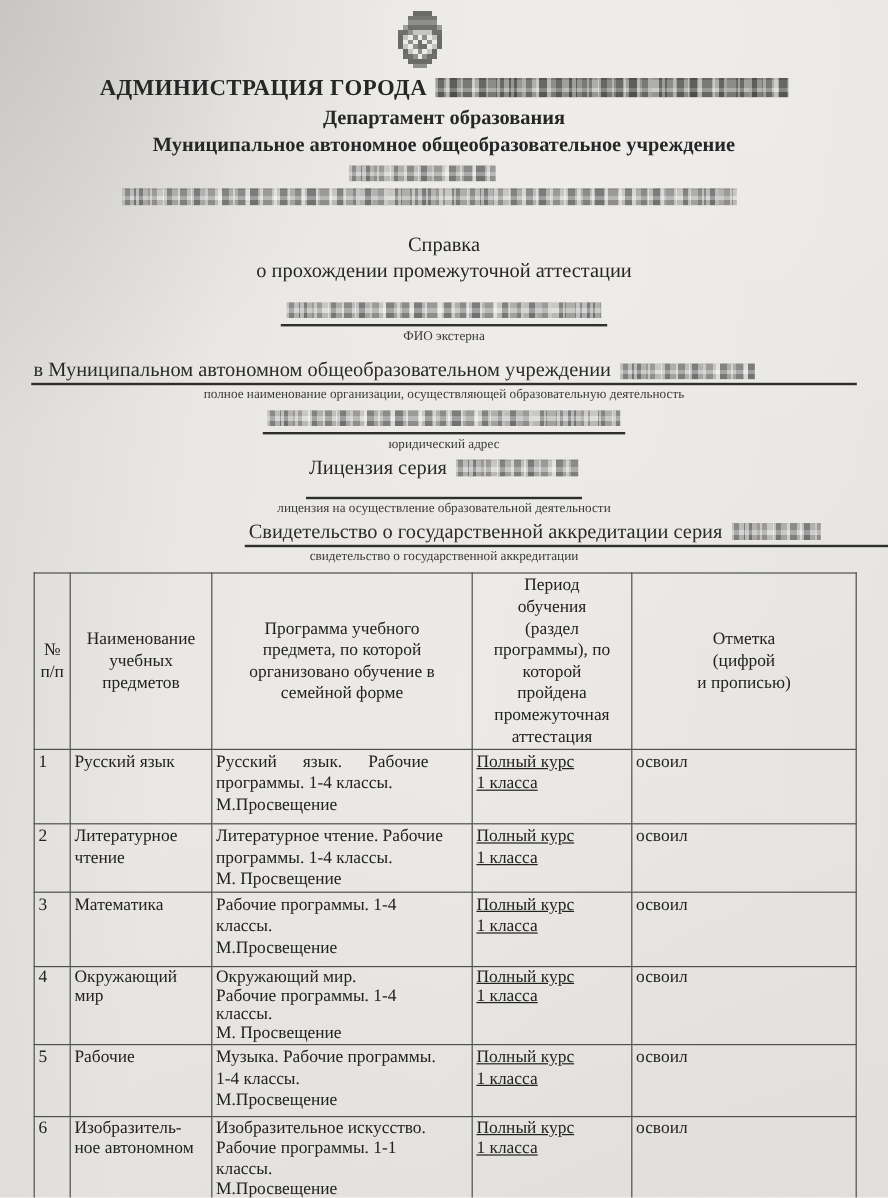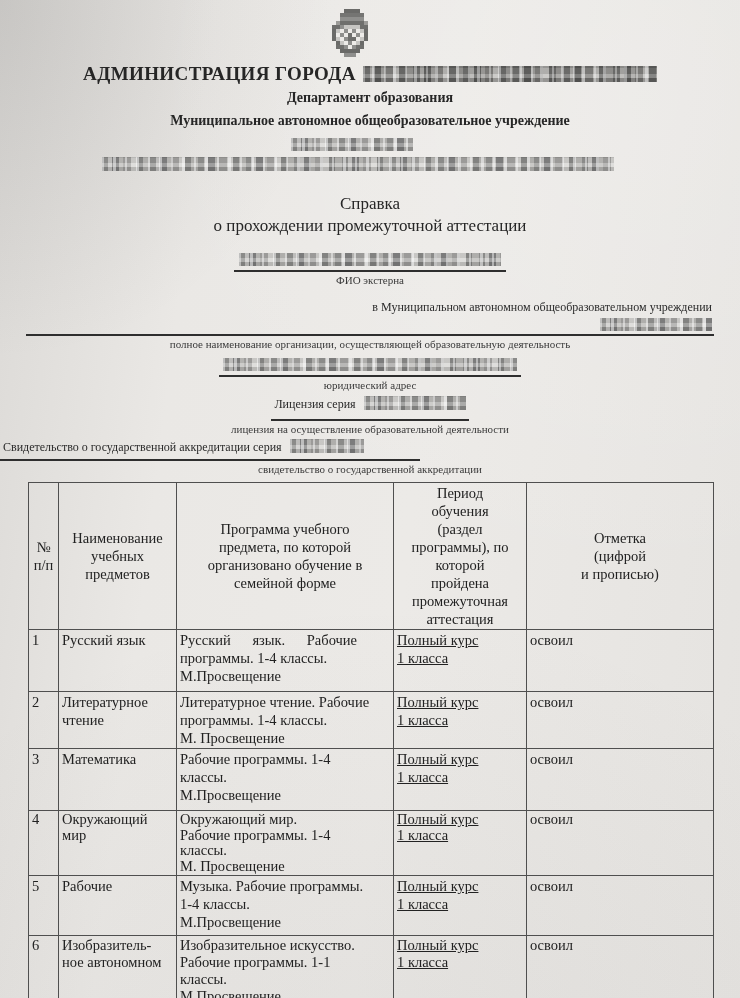--- a/index.html
+++ b/index.html
@@ -9,23 +9,23 @@
     font-family:"Liberation Serif","DejaVu Serif",serif;
     color:#262626;
     background:
       radial-gradient(120% 90% at 85% 10%, rgba(255,255,255,.20), transparent 55%),
       radial-gradient(100% 80% at 0% 0%, rgba(60,60,60,.12), transparent 45%),
       radial-gradient(140% 100% at 50% 120%, rgba(80,80,80,.08), transparent 60%),
       linear-gradient(97deg,#dbd9d6 0%,#eae8e5 25%,#eceae7 55%,#e5e3e0 100%);
   }
   .center{text-align:center;}
   .b19{font-size:19px;font-weight:bold;letter-spacing:.4px;line-height:22px;text-align:right;}
-  .b16{font-size:14px;font-weight:bold;line-height:21px;}
+  .b16{font-size:17px;font-weight:bold;line-height:21px;}
   .b17{font-size:17px;font-weight:normal;line-height:22px;}
-  .big{font-size:12px;line-height:21px;color:#2a2a2a;flex-direction:column;}
+  .big{font-size:17px;line-height:21px;color:#2a2a2a;}
   .caption{font-size:11px;line-height:14px;color:#3a3a3a;text-align:center;margin-top:1px;}
 
   
   .px{
     display:inline-block;height:13px;vertical-align:-2px;
     background:
       repeating-linear-gradient(90deg, rgba(255,255,255,.45) 0 2px, transparent 2px 11px, rgba(255,255,255,.5) 11px 14px, transparent 14px 23px),
       repeating-linear-gradient(0deg, rgba(70,70,70,.22) 0 4px, rgba(235,235,235,.30) 4px 8px, rgba(120,120,120,.18) 8px 13px),
       repeating-linear-gradient(90deg,#8f8f8d 0 6px,#cdccca 6px 10px,#7d7d7d 10px 17px,#c0bfbc 17px 21px,#a3a2a0 21px 29px,#d9d8d5 29px 35px,#858583 35px 41px,#bbbab7 41px 48px);
   }
@@ -50,24 +50,24 @@
   .r-name{width:262px;height:13px;}
 
   .inst-line{display:flex;align-items:flex-end;margin:10px 26px 0 26px;border-bottom:2px solid #2e2e2e;padding:0 2px 1px 2px;}
   .inst-line .txt{white-space:nowrap;}
   .r-inst{width:112px;height:13px;margin:0 0 2px 8px;flex:0 0 auto;}
 
   .addr2-block{width:302px;margin:4px auto 0;border-bottom:2px solid #2e2e2e;text-align:center;padding-bottom:2px;}
   .r-addr2{width:294px;height:13px;}
 
   .lic-row{text-align:center;margin-top:2px;}
-  .lic-inner{display:inline-block;border-bottom:2px solid #2e2e2e;padding:0 3px 4px 3px;}
+  .lic-inner{display:inline-block;border-bottom:2px solid #2e2e2e;padding:0 3px 14px 3px;}
   .r-lic{width:102px;height:14px;margin-left:8px;}
 
-  .acc-row{text-align:left;margin-top:1px;}
+  .acc-row{text-align:right;margin-top:1px;}
   .acc-inner{display:inline-block;border-bottom:2px solid #2e2e2e;padding:0 56px 1px 3px;}
   .r-acc{width:74px;height:14px;margin-left:8px;}
 
   
   table.cert{border-collapse:collapse;margin:6px 0 0 28px;width:685px;table-layout:fixed;
     font-size:14.5px;line-height:18px;color:#222;}
   table.cert th, table.cert td{border:1px solid #4f4f4f;white-space:pre-line;padding:1px 3px;}
   table.cert th{font-weight:normal;vertical-align:middle;text-align:center;height:134px;}
   table.cert td{vertical-align:top;text-align:left;}
   td.c-num{text-align:left;padding-left:7px;}

